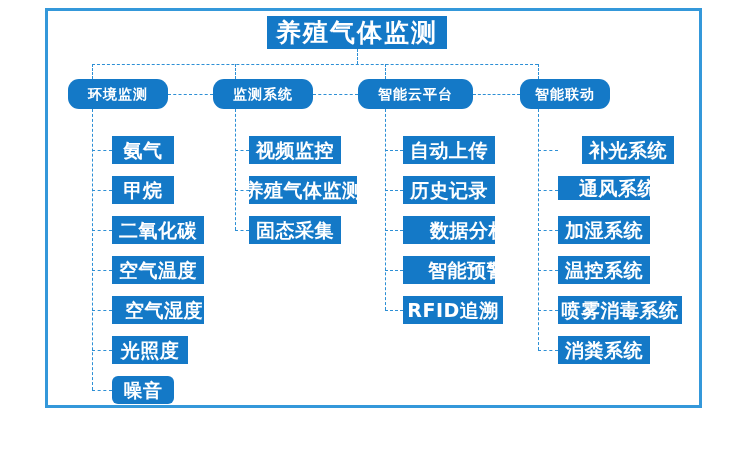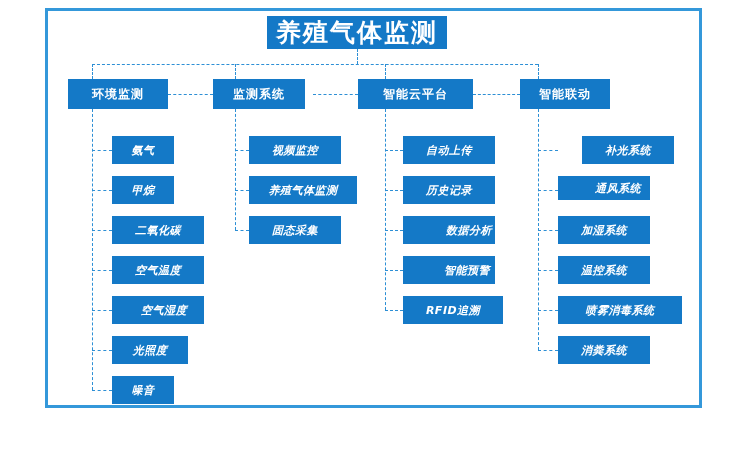--- a/index.html
+++ b/index.html
@@ -40,27 +40,27 @@
     letter-spacing: 0.5px;
     font-weight: bold;
     white-space: nowrap;
     line-height: 1;
   }
   .node.title {
     font-size: 25px;
     letter-spacing: 2px;
   }
   .node.lvl2 {
-    font-size: 12px;
+    font-size: 14px;
     letter-spacing: 1px;
+    border-radius: 11px;
   }
   .node.leaf {
-    font-size: 11px;
+    font-size: 19px;
     letter-spacing: 0.5px;
-    font-style: italic;
   }
 
   
   .conn {
     position: absolute;
     box-sizing: border-box;
   }
   .conn.v {
     border-left: 1px dashed #2d8fd5;
     width: 0;
@@ -91,23 +91,23 @@
       <div class="node leaf" style="left: 112px; top: 176px; width: 62px; height: 28px;">甲烷</div>
       <div class="conn h" style="left: 92px; top: 230px; width: 20px;"></div>
       <div class="node leaf" style="left: 112px; top: 216px; width: 92px; height: 28px;">二氧化碳</div>
       <div class="conn h" style="left: 92px; top: 270px; width: 20px;"></div>
       <div class="node leaf" style="left: 112px; top: 256px; width: 92px; height: 28px;">空气温度</div>
       <div class="conn h" style="left: 92px; top: 310px; width: 20px;"></div>
       <div class="node leaf" style="left: 112px; top: 296px; width: 92px; height: 28px; padding-left: 12px;">空气湿度</div>
       <div class="conn h" style="left: 92px; top: 350px; width: 20px;"></div>
       <div class="node leaf" style="left: 112px; top: 336px; width: 76px; height: 28px;">光照度</div>
       <div class="conn h" style="left: 92px; top: 390px; width: 20px;"></div>
-      <div class="node leaf" style="left: 112px; top: 376px; width: 62px; height: 28px;">噪音</div>
+      <div class="node leaf" style="left: 112px; top: 376px; width: 62px; height: 28px; border-radius: 6px;">噪音</div>
       <div class="conn v" style="left: 235px; top: 64px; height: 15px;"></div>
-      <div class="node lvl2" style="left: 213px; top: 79px; width: 92px; height: 30px;">监测系统</div>
+      <div class="node lvl2" style="left: 213px; top: 79px; width: 100px; height: 30px;">监测系统</div>
       <div class="conn v" style="left: 235px; top: 109px; height: 121px;"></div>
       <div class="conn h" style="left: 235px; top: 150px; width: 14px;"></div>
       <div class="node leaf" style="left: 249px; top: 136px; width: 92px; height: 28px;">视频监控</div>
       <div class="conn h" style="left: 235px; top: 190px; width: 14px;"></div>
       <div class="node leaf" style="left: 249px; top: 176px; width: 108px; height: 28px;">养殖气体监测</div>
       <div class="conn h" style="left: 235px; top: 230px; width: 14px;"></div>
       <div class="node leaf" style="left: 249px; top: 216px; width: 92px; height: 28px;">固态采集</div>
       <div class="conn v" style="left: 385px; top: 64px; height: 15px;"></div>
       <div class="node lvl2" style="left: 358px; top: 79px; width: 115px; height: 30px;">智能云平台</div>
       <div class="conn v" style="left: 385px; top: 109px; height: 201px;"></div>

